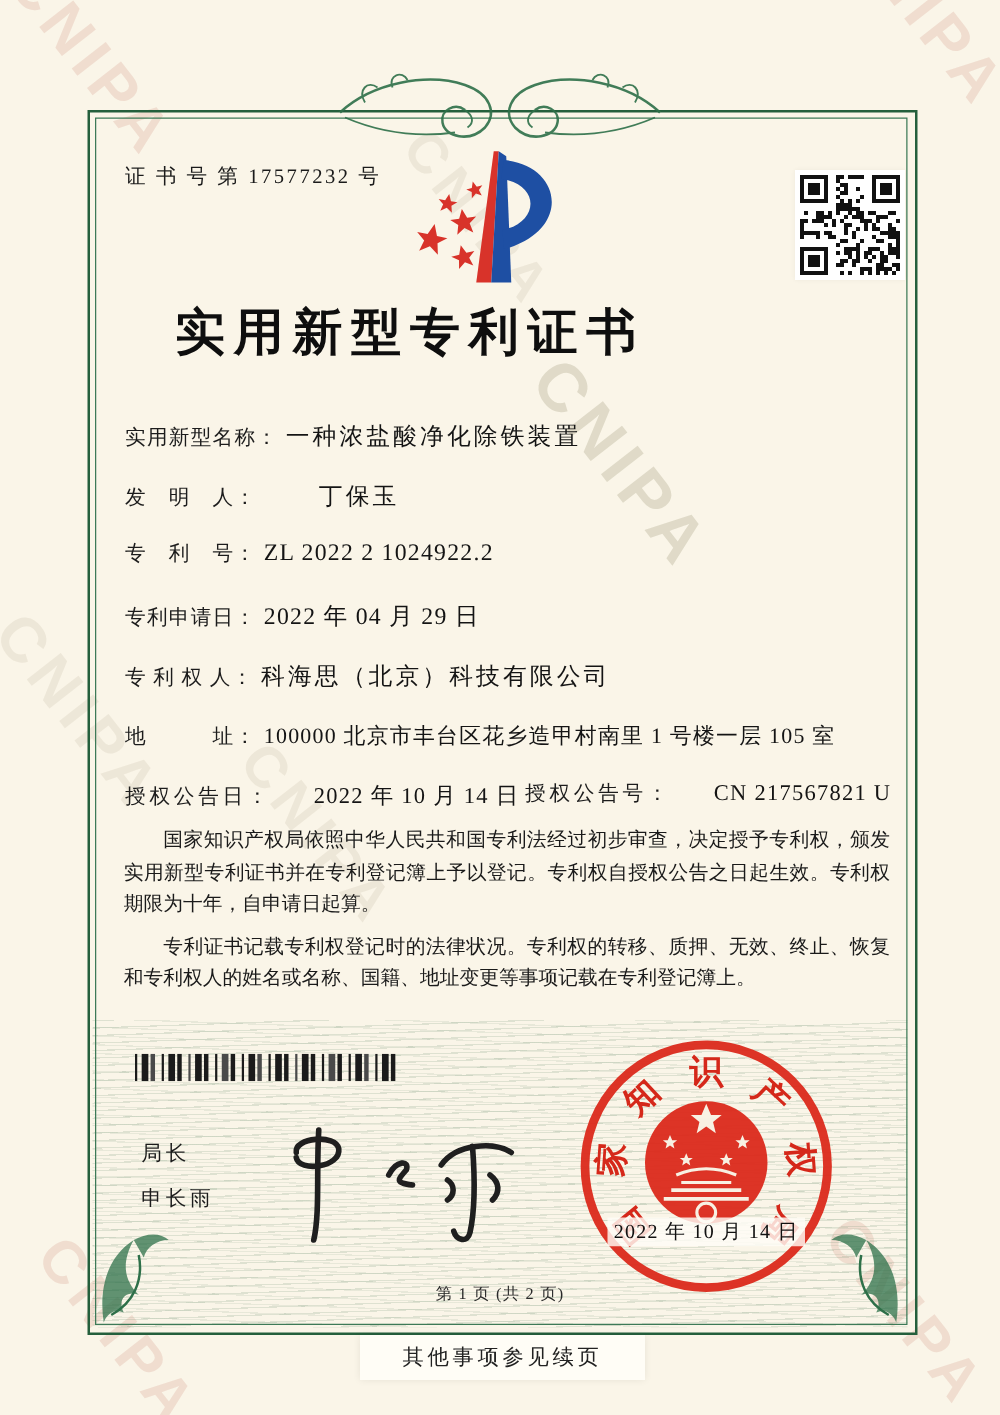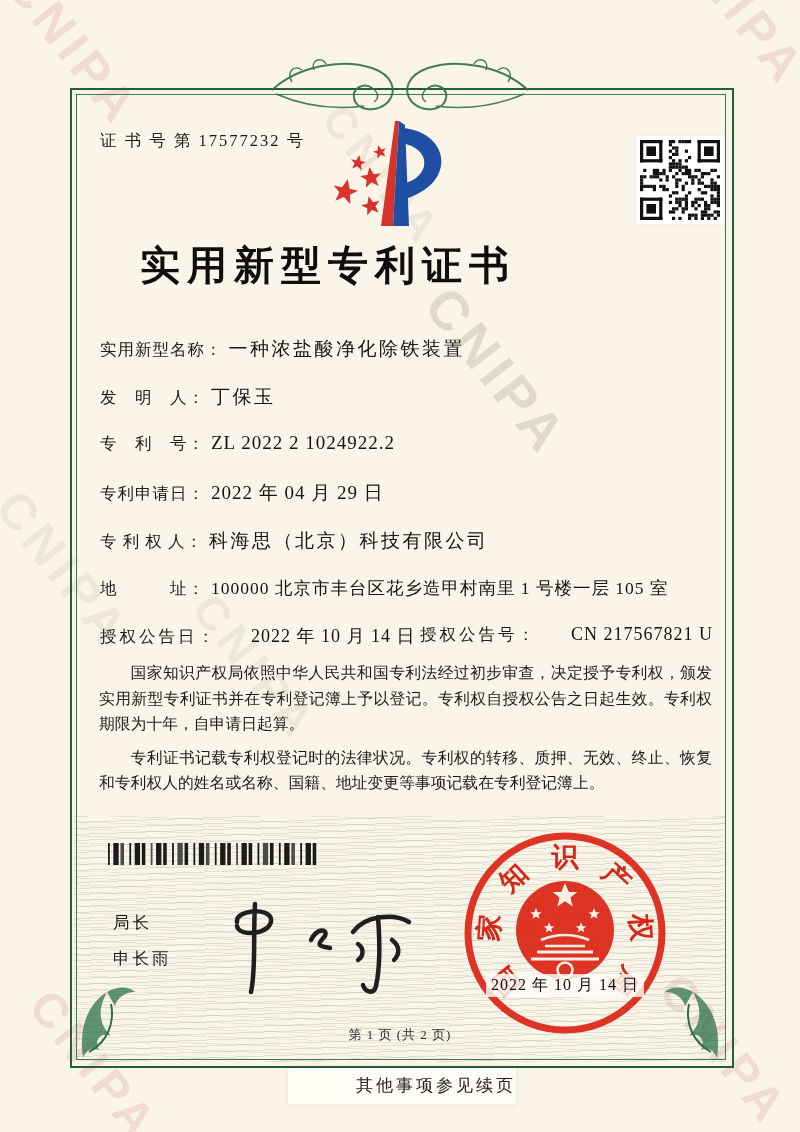--- a/index.html
+++ b/index.html
@@ -66,21 +66,21 @@
       margin-top:-16px;text-align:center;font-size:27px;font-weight:bold;color:#d5281a;
       font-family:"Liberation Serif","DejaVu Serif",serif;}
   .seal-date{position:absolute;left:452px;top:974px;width:226px;text-align:center;z-index:5;}
   .seal-date span{display:inline-block;background:rgba(255,253,246,0.82);padding:1px 5px;
       font-size:16px;letter-spacing:1px;color:#111;}
 
   .page-indicator{position:absolute;left:0;top:1026px;width:800px;text-align:center;
       font-size:13px;letter-spacing:1px;color:#2a2a2a;z-index:2;}
 
   .note-box{position:absolute;left:288px;top:1068px;width:228px;height:36px;background:#fffdf6;
-      box-shadow:0 0 6px rgba(0,0,0,0.08);z-index:2;text-align:right;}
+      box-shadow:0 0 6px rgba(0,0,0,0.08);z-index:2;text-align:center;}
   .note-box span{line-height:36px;font-size:17px;letter-spacing:3px;color:#222;}
 </style>
 </head>
 <body>
 
 <div class="page">
 
   <span class="wm pink" style="left:-18px;top:18px;font-size:50px;">CNIPA</span>
   <span class="wm pink" style="left:648px;top:-22px;font-size:50px;">CNIPA</span>
   <span class="wm faint" style="left:300px;top:150px;font-size:44px;">CNIPA</span>
@@ -320,21 +320,21 @@
       <path transform="translate(46,90) scale(10) rotate(-14)" d="M0,-1 L0.294,-0.309 L0.951,-0.309 L0.42,0.118 L0.588,0.809 L0,0.4 L-0.588,0.809 L-0.42,0.118 L-0.951,-0.309 L-0.294,-0.309 Z"></path>
     </g>
   </svg>
 
   <h1 class="doc-title">实用新型专利证书</h1>
 
   <div class="field-row" style="top:336px;">
     <span class="flabel">实用新型名称：</span>
     <span class="fvalue">一种浓盐酸净化除铁装置</span>
   </div>
-  <div class="field-row" style="top:384px;">
+  <div class="field-row" style="top:384px;gap:44px;">
     <span class="flabel">发　明　人：</span>
     <span class="fvalue">丁保玉</span>
   </div>
   <div class="field-row" style="top:432px;">
     <span class="flabel">专　利　号：</span>
     <span class="fvalue latin">ZL 2022 2 1024922.2</span>
   </div>
   <div class="field-row" style="top:480px;">
     <span class="flabel">专利申请日：</span>
     <span class="fvalue latin">2022 年 04 月 29 日</span>

